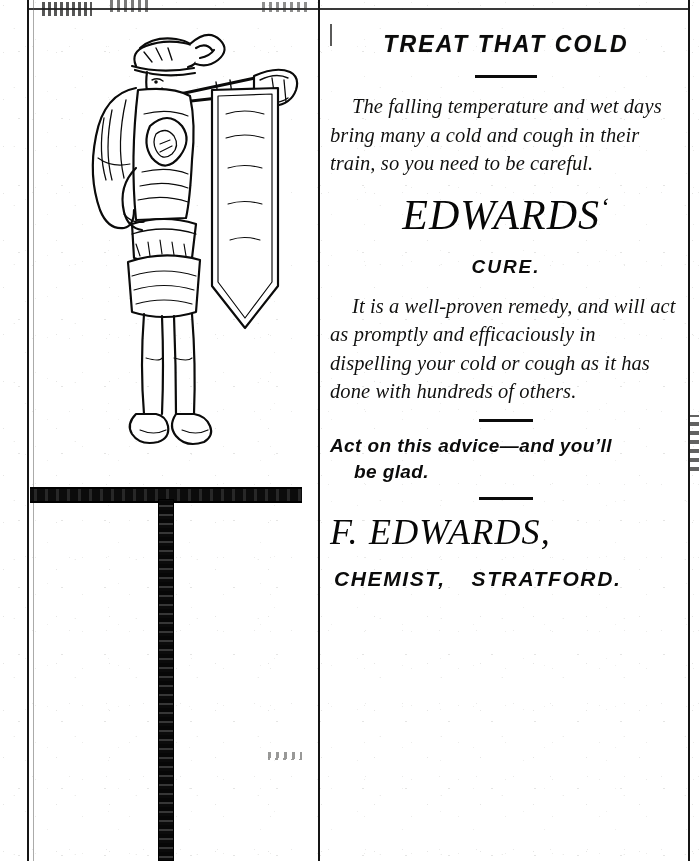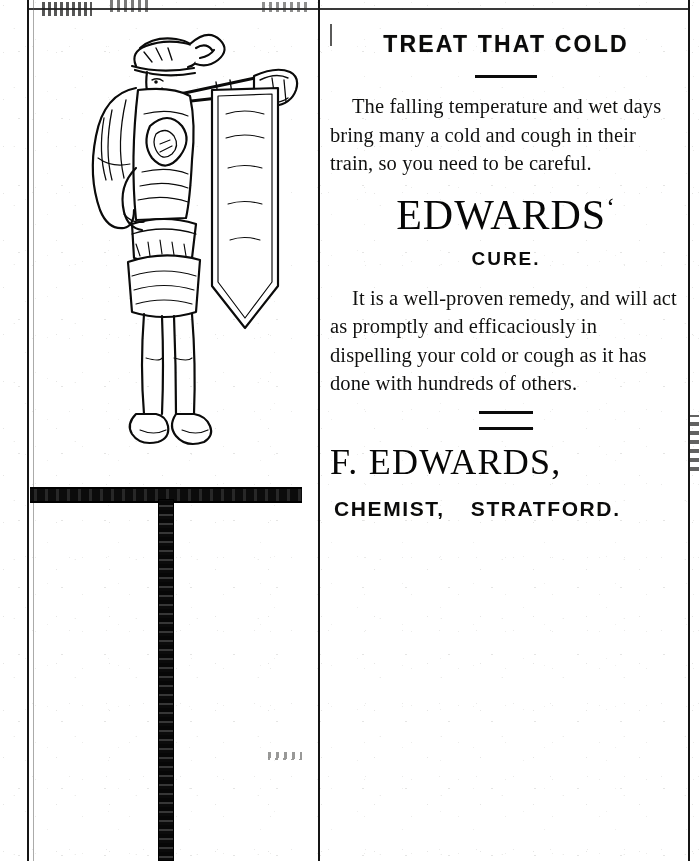--- a/index.html
+++ b/index.html
@@ -120,20 +120,21 @@
   .tick {
     position: absolute; left: 330px; top: 24px; width: 2px; height: 22px;
     background:#333; opacity:.8;
   }
 
   
   .ad {
     position: absolute;
     left: 330px; top: 30px;
     width: 352px;
+    font-style: italic;
   }
   .head1 {
     font-family: "Liberation Sans", sans-serif;
     font-weight: 700;
     font-size: 23px;
     letter-spacing: 2.2px;
     text-align: center;
     color: #111;
     line-height: 1.28;
     margin: 0 0 2px 0;
@@ -156,21 +157,21 @@
     text-indent: 22px;
     letter-spacing: .1px;
   }
   p.body.tight { margin-bottom: 10px; }
 
   .brand {
     font-family: "Liberation Serif", serif;
     font-size: 42px;
     letter-spacing: 1px;
     text-align: center;
-    margin: 12px 0 8px 0;
+    margin: 12px 0 16px 0;
     color: #0d0d0d;
   }
   .brand .apos { font-size: 26px; vertical-align: 14px; }
 
   .sub {
     font-family: "Liberation Sans", sans-serif;
     font-weight: 700;
     font-size: 19px;
     letter-spacing: 1px;
     text-align: center;
@@ -329,20 +330,24 @@
     </div>
 
     <div class="sub">
       <span class="l2">CURE.</span>
     </div>
 
     <p class="body">It is a well-proven remedy, and will act as promptly and efficaciously in dispelling your cold or cough as it has done with hundreds of others.</p>
 
     <div class="divider short"></div>
 
+    <div class="callout">
+      <span>Act on this advice—and you’ll</span>
+      <span class="l2">be glad.</span>
+    </div>
 
     <div class="divider short"></div>
 
     <div class="signature">F. EDWARDS,</div>
 
     <div class="shopline">
       <span>CHEMIST,</span><span class="gap"></span><span>STRATFORD.</span>
     </div>
 
   </div>

